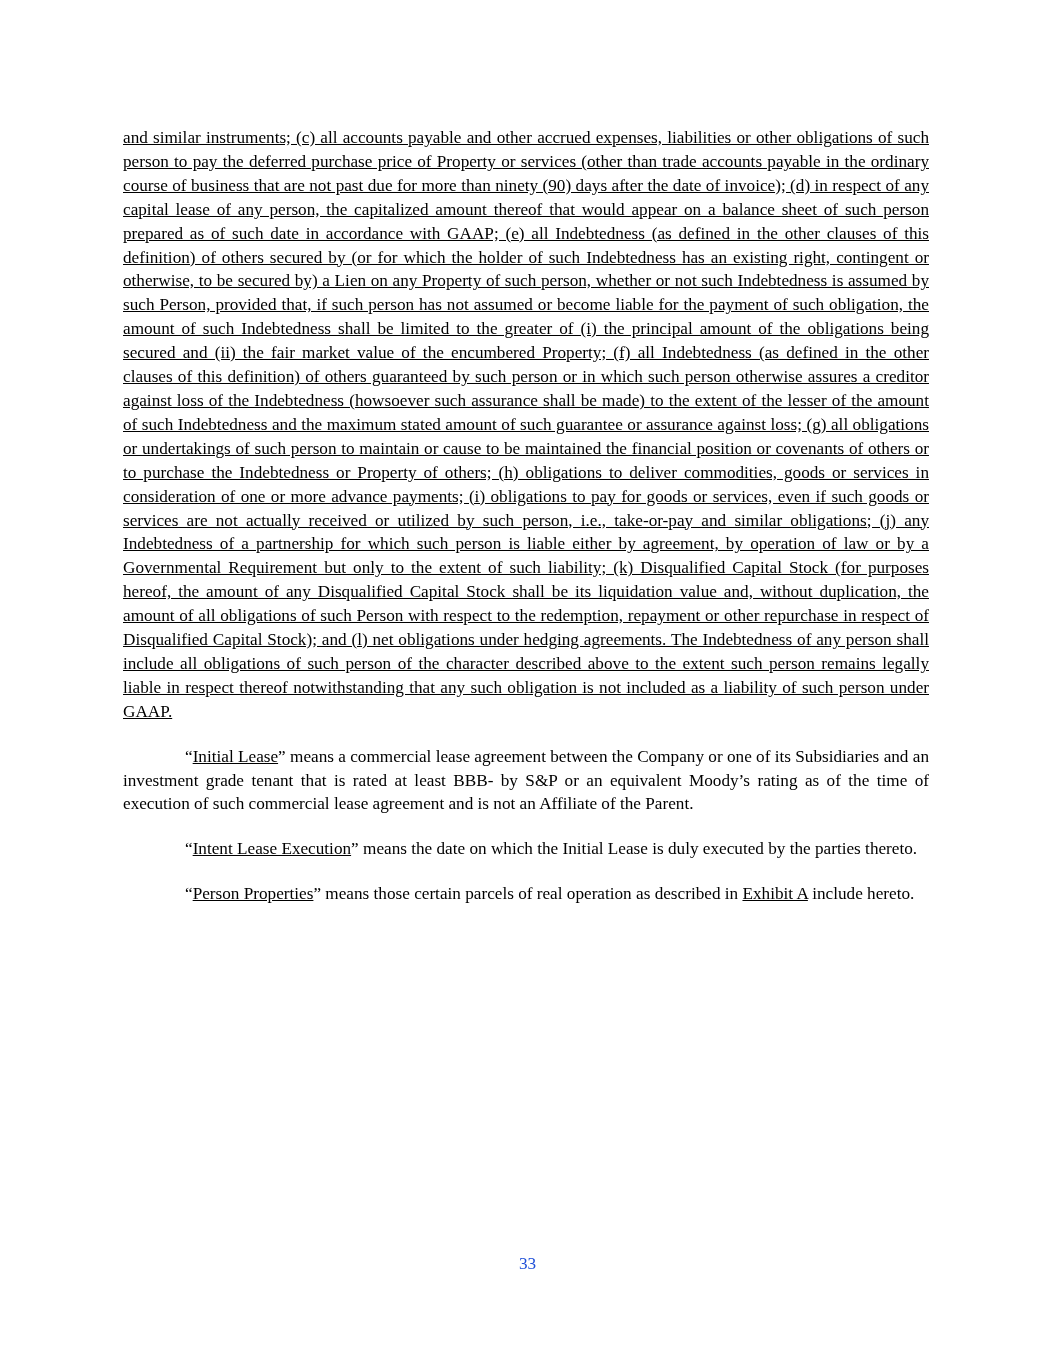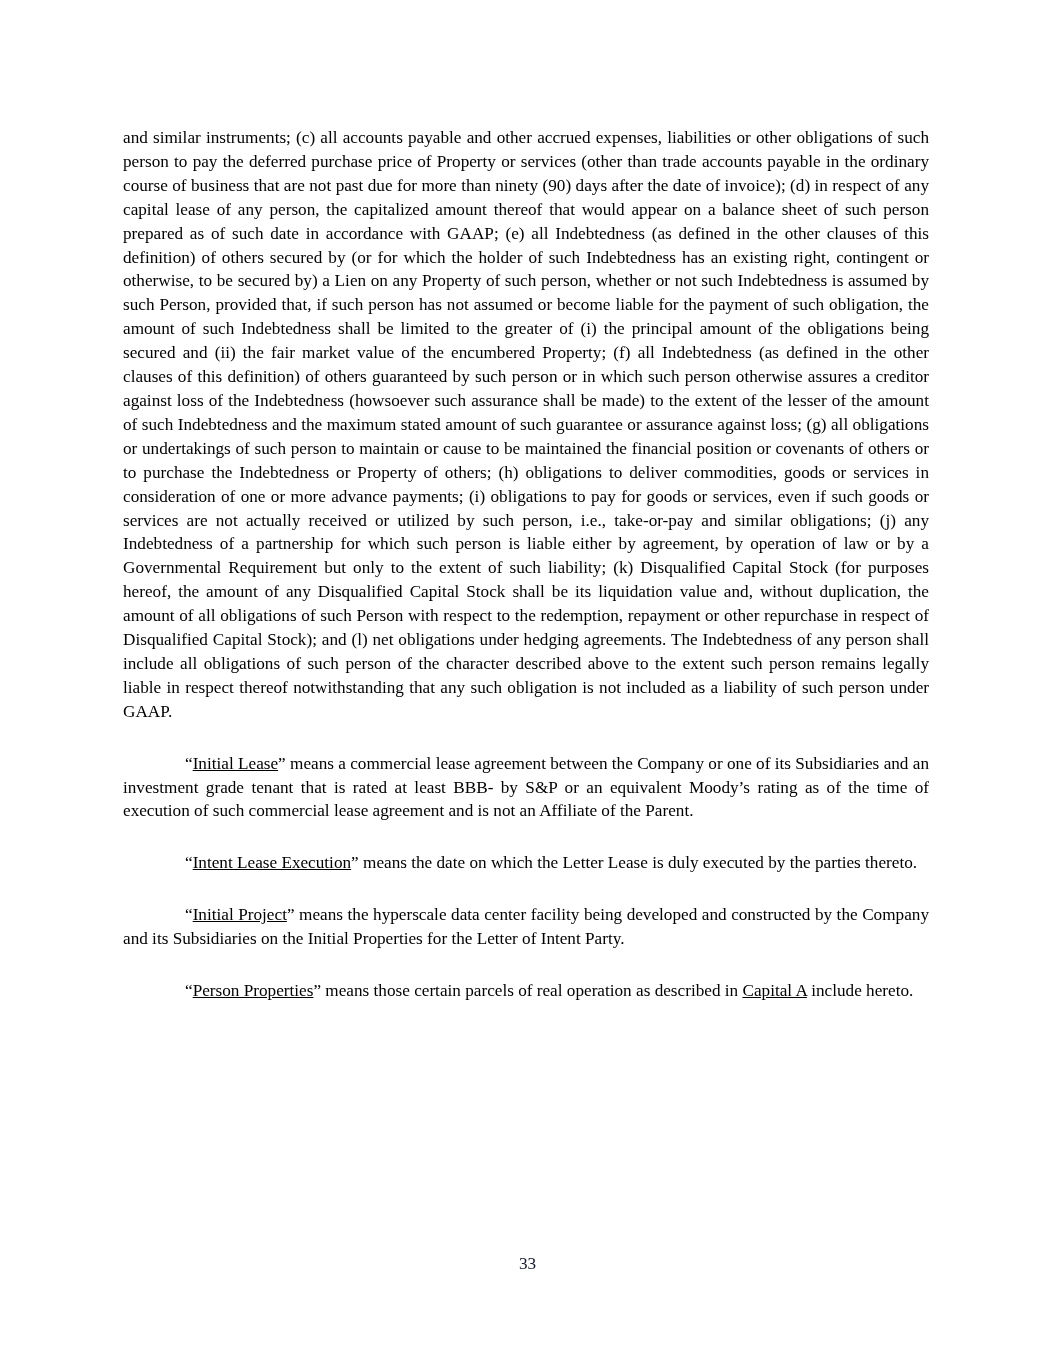--- a/index.html
+++ b/index.html
@@ -23,53 +23,53 @@
     left: 123px;
     top: 126px;
     width: 806px;
     text-align: justify;
   }
   .para {
     margin: 0;
     text-indent: 62px;
   }
   .para + .para {
-    margin-top: 28px;
+    margin-top: 21px;
   }
   .no-indent {
     text-indent: 0;
+    text-decoration: underline;
   }
   .defined-term {
     text-decoration: underline;
   }
   .page-number {
     position: absolute;
     top: 1252px;
     left: 0;
     width: 100%;
     text-align: center;
     font-family: "Liberation Serif", serif;
     font-size: 17.2px;
-    color: #0f172a;
+    color: #1d4ed8;
   }
 </style>
 </head>
 <body>
 
 <div class="page">
 
   <main class="content">
 
     <p class="para no-indent">and similar instruments; (c) all accounts payable and other accrued expenses, liabilities or other obligations of such person to pay the deferred purchase price of Property or services (other than trade accounts payable in the ordinary course of business that are not past due for more than ninety (90) days after the date of invoice); (d) in respect of any capital lease of any person, the capitalized amount thereof that would appear on a balance sheet of such person prepared as of such date in accordance with GAAP; (e) all Indebtedness (as defined in the other clauses of this definition) of others secured by (or for which the holder of such Indebtedness has an existing right, contingent or otherwise, to be secured by) a Lien on any Property of such person, whether or not such Indebtedness is assumed by such Person, provided that, if such person has not assumed or become liable for the payment of such obligation, the amount of such Indebtedness shall be limited to the greater of (i) the principal amount of the obligations being secured and (ii) the fair market value of the encumbered Property; (f) all Indebtedness (as defined in the other clauses of this definition) of others guaranteed by such person or in which such person otherwise assures a creditor against loss of the Indebtedness (howsoever such assurance shall be made) to the extent of the lesser of the amount of such Indebtedness and the maximum stated amount of such guarantee or assurance against loss; (g) all obligations or undertakings of such person to maintain or cause to be maintained the financial position or covenants of others or to purchase the Indebtedness or Property of others; (h) obligations to deliver commodities, goods or services in consideration of one or more advance payments; (i) obligations to pay for goods or services, even if such goods or services are not actually received or utilized by such person, i.e., take-or-pay and similar obligations; (j) any Indebtedness of a partnership for which such person is liable either by agreement, by operation of law or by a Governmental Requirement but only to the extent of such liability; (k) Disqualified Capital Stock (for purposes hereof, the amount of any Disqualified Capital Stock shall be its liquidation value and, without duplication, the amount of all obligations of such Person with respect to the redemption, repayment or other repurchase in respect of Disqualified Capital Stock); and (l) net obligations under hedging agreements.  The Indebtedness of any person shall include all obligations of such person of the character described above to the extent such person remains legally liable in respect thereof notwithstanding that any such obligation is not included as a liability of such person under GAAP.</p>
 
     <p class="para"><span>“</span><span class="defined-term">Initial Lease</span><span>” means a commercial lease agreement between the Company or one of its Subsidiaries and an investment grade tenant that is rated at least BBB- by S&amp;P or an equivalent Moody’s rating as of the time of execution of such commercial lease agreement and is not an Affiliate of the Parent.</span></p>
 
-    <p class="para"><span>“</span><span class="defined-term">Intent Lease Execution</span><span>” means the date on which the Letter Lease is duly executed by the parties thereto.</span></p>
+    <p class="para"><span>“</span><span class="defined-term">Intent Lease Execution</span><span>” means the date on which the Initial Lease is duly executed by the parties thereto.</span></p>
 
-    <p class="para"><span>“</span><span class="defined-term">Initial Project</span><span>” means the hyperscale data center facility being developed and constructed by the Company and its Subsidiaries on the Initial Properties for the Letter of Intent Party.</span></p>
 
-    <p class="para"><span>“</span><span class="defined-term">Person Properties</span><span>” means those certain parcels of real operation as described in </span><span class="defined-term">Capital A</span><span> include hereto.</span></p>
+    <p class="para"><span>“</span><span class="defined-term">Person Properties</span><span>” means those certain parcels of real operation as described in </span><span class="defined-term">Exhibit A</span><span> include hereto.</span></p>
 
   </main>
 
   <div class="page-number">33</div>
 
 </div>
 
 </body></html>

